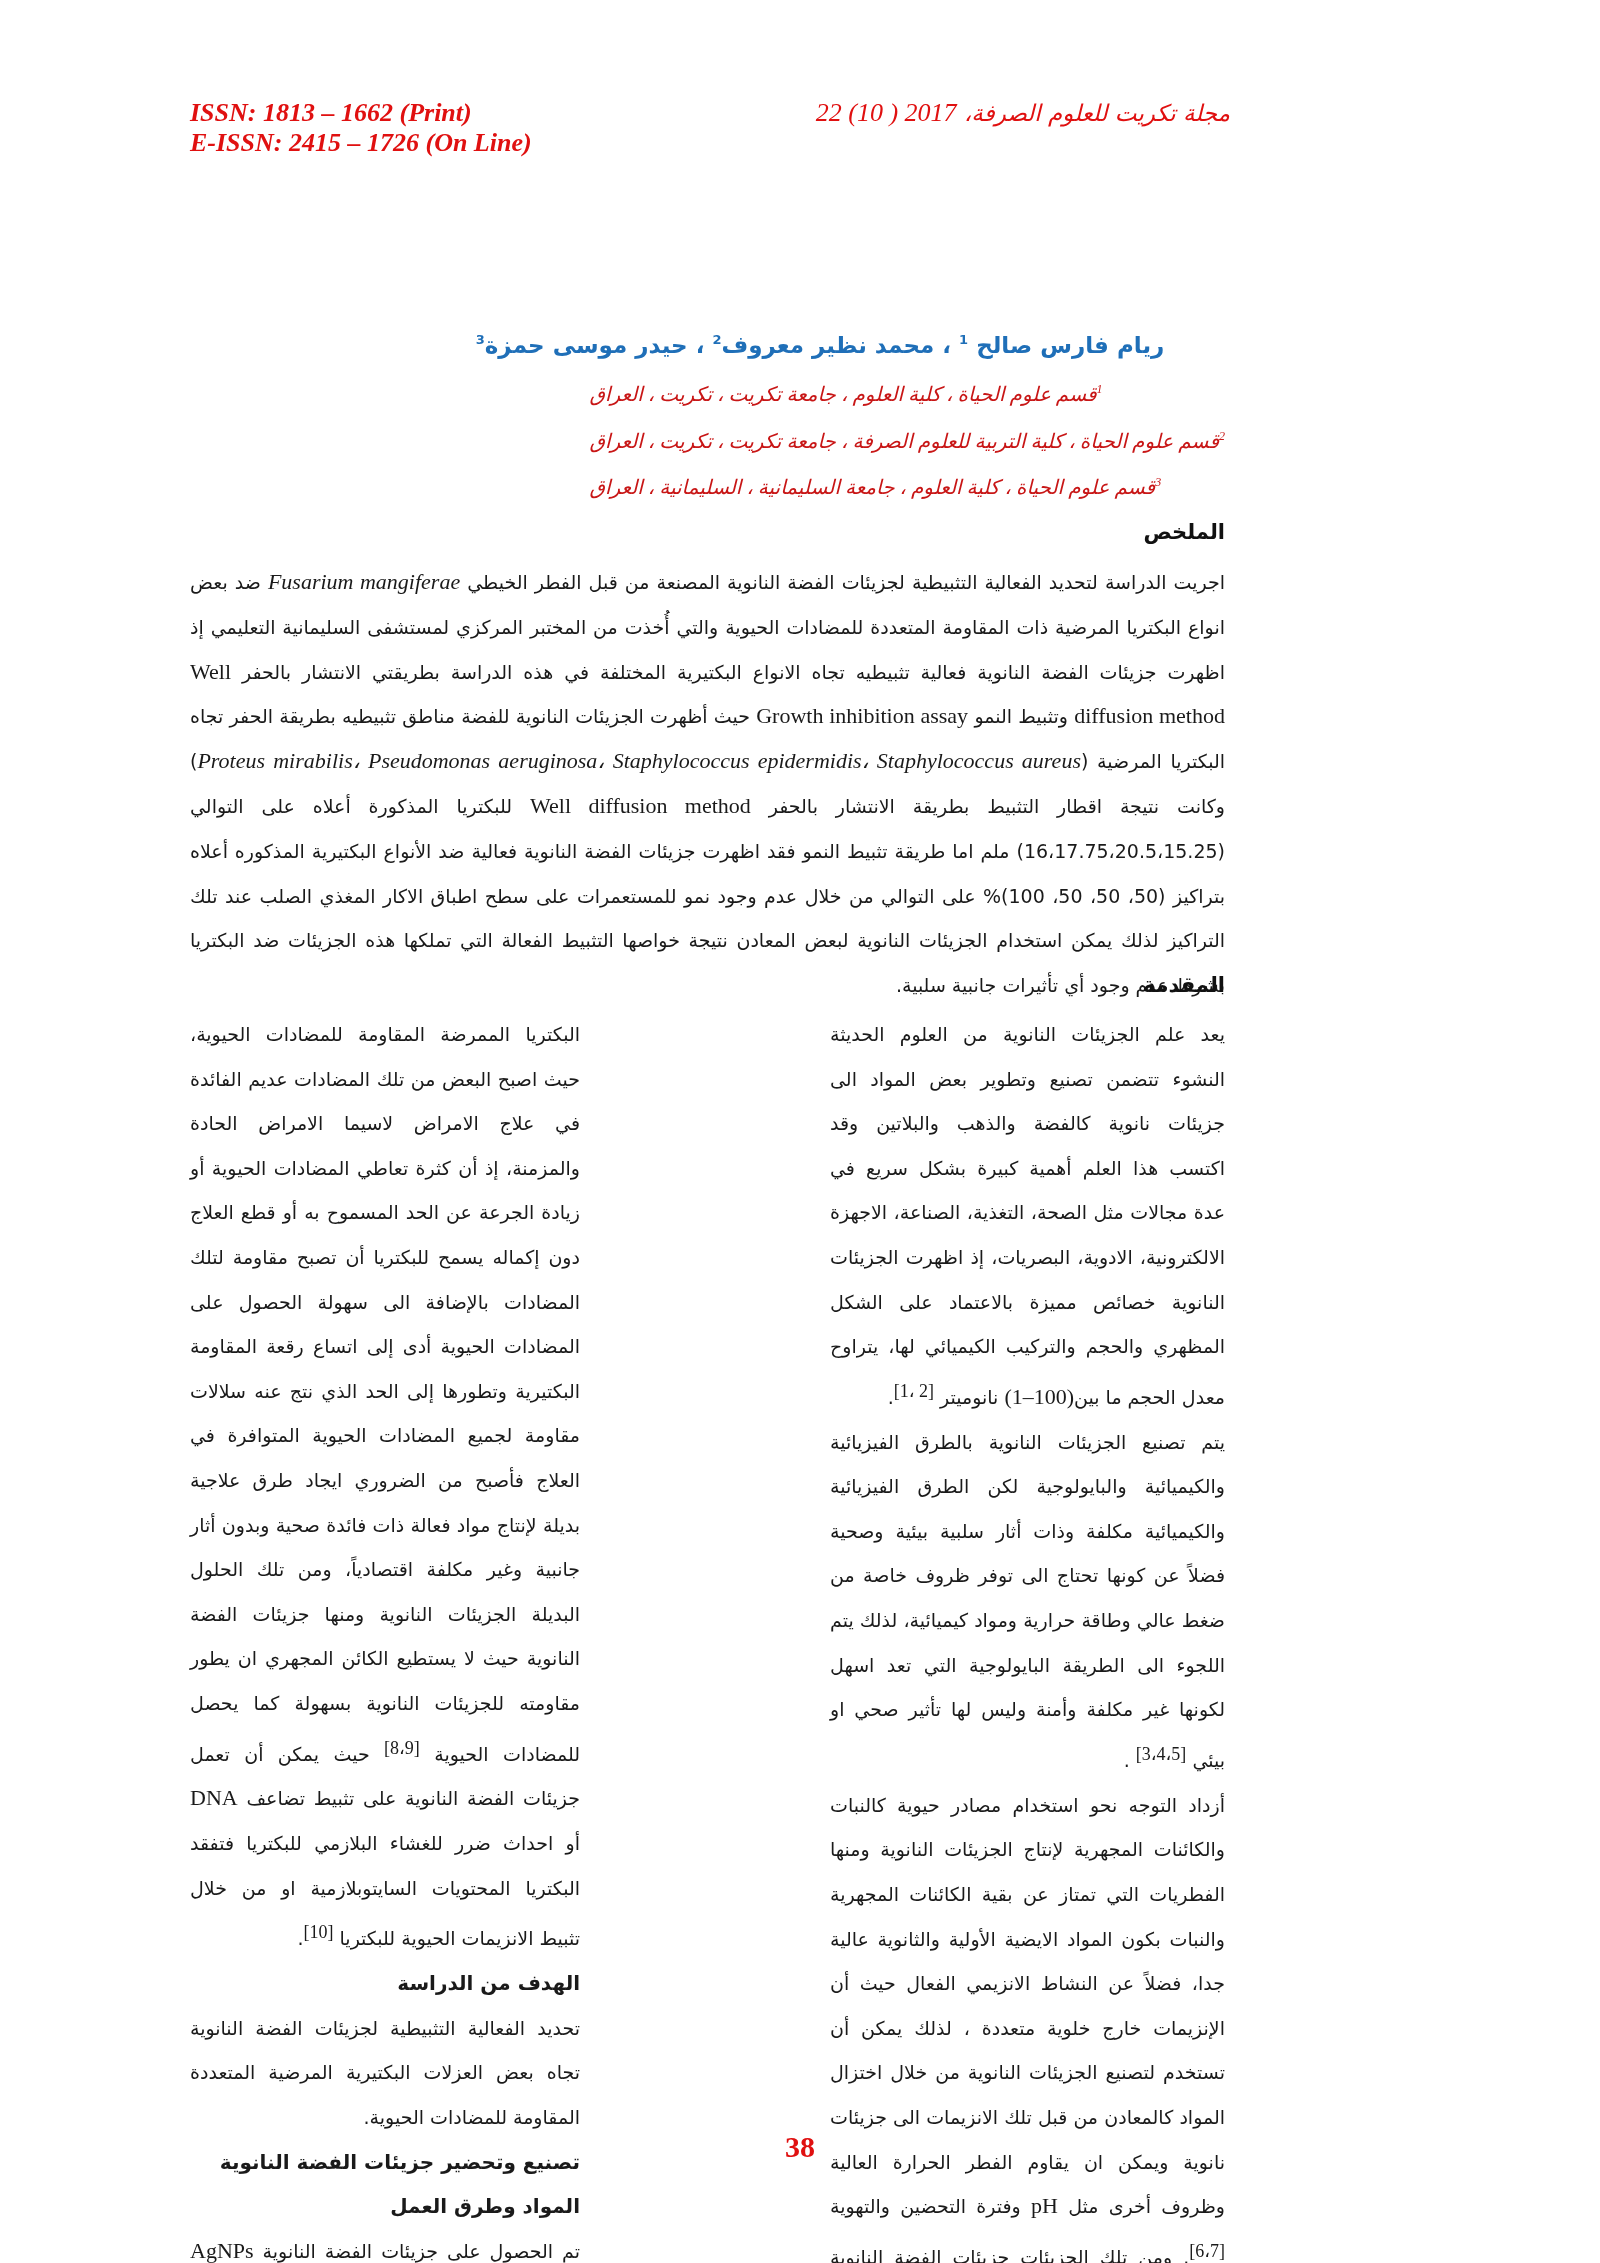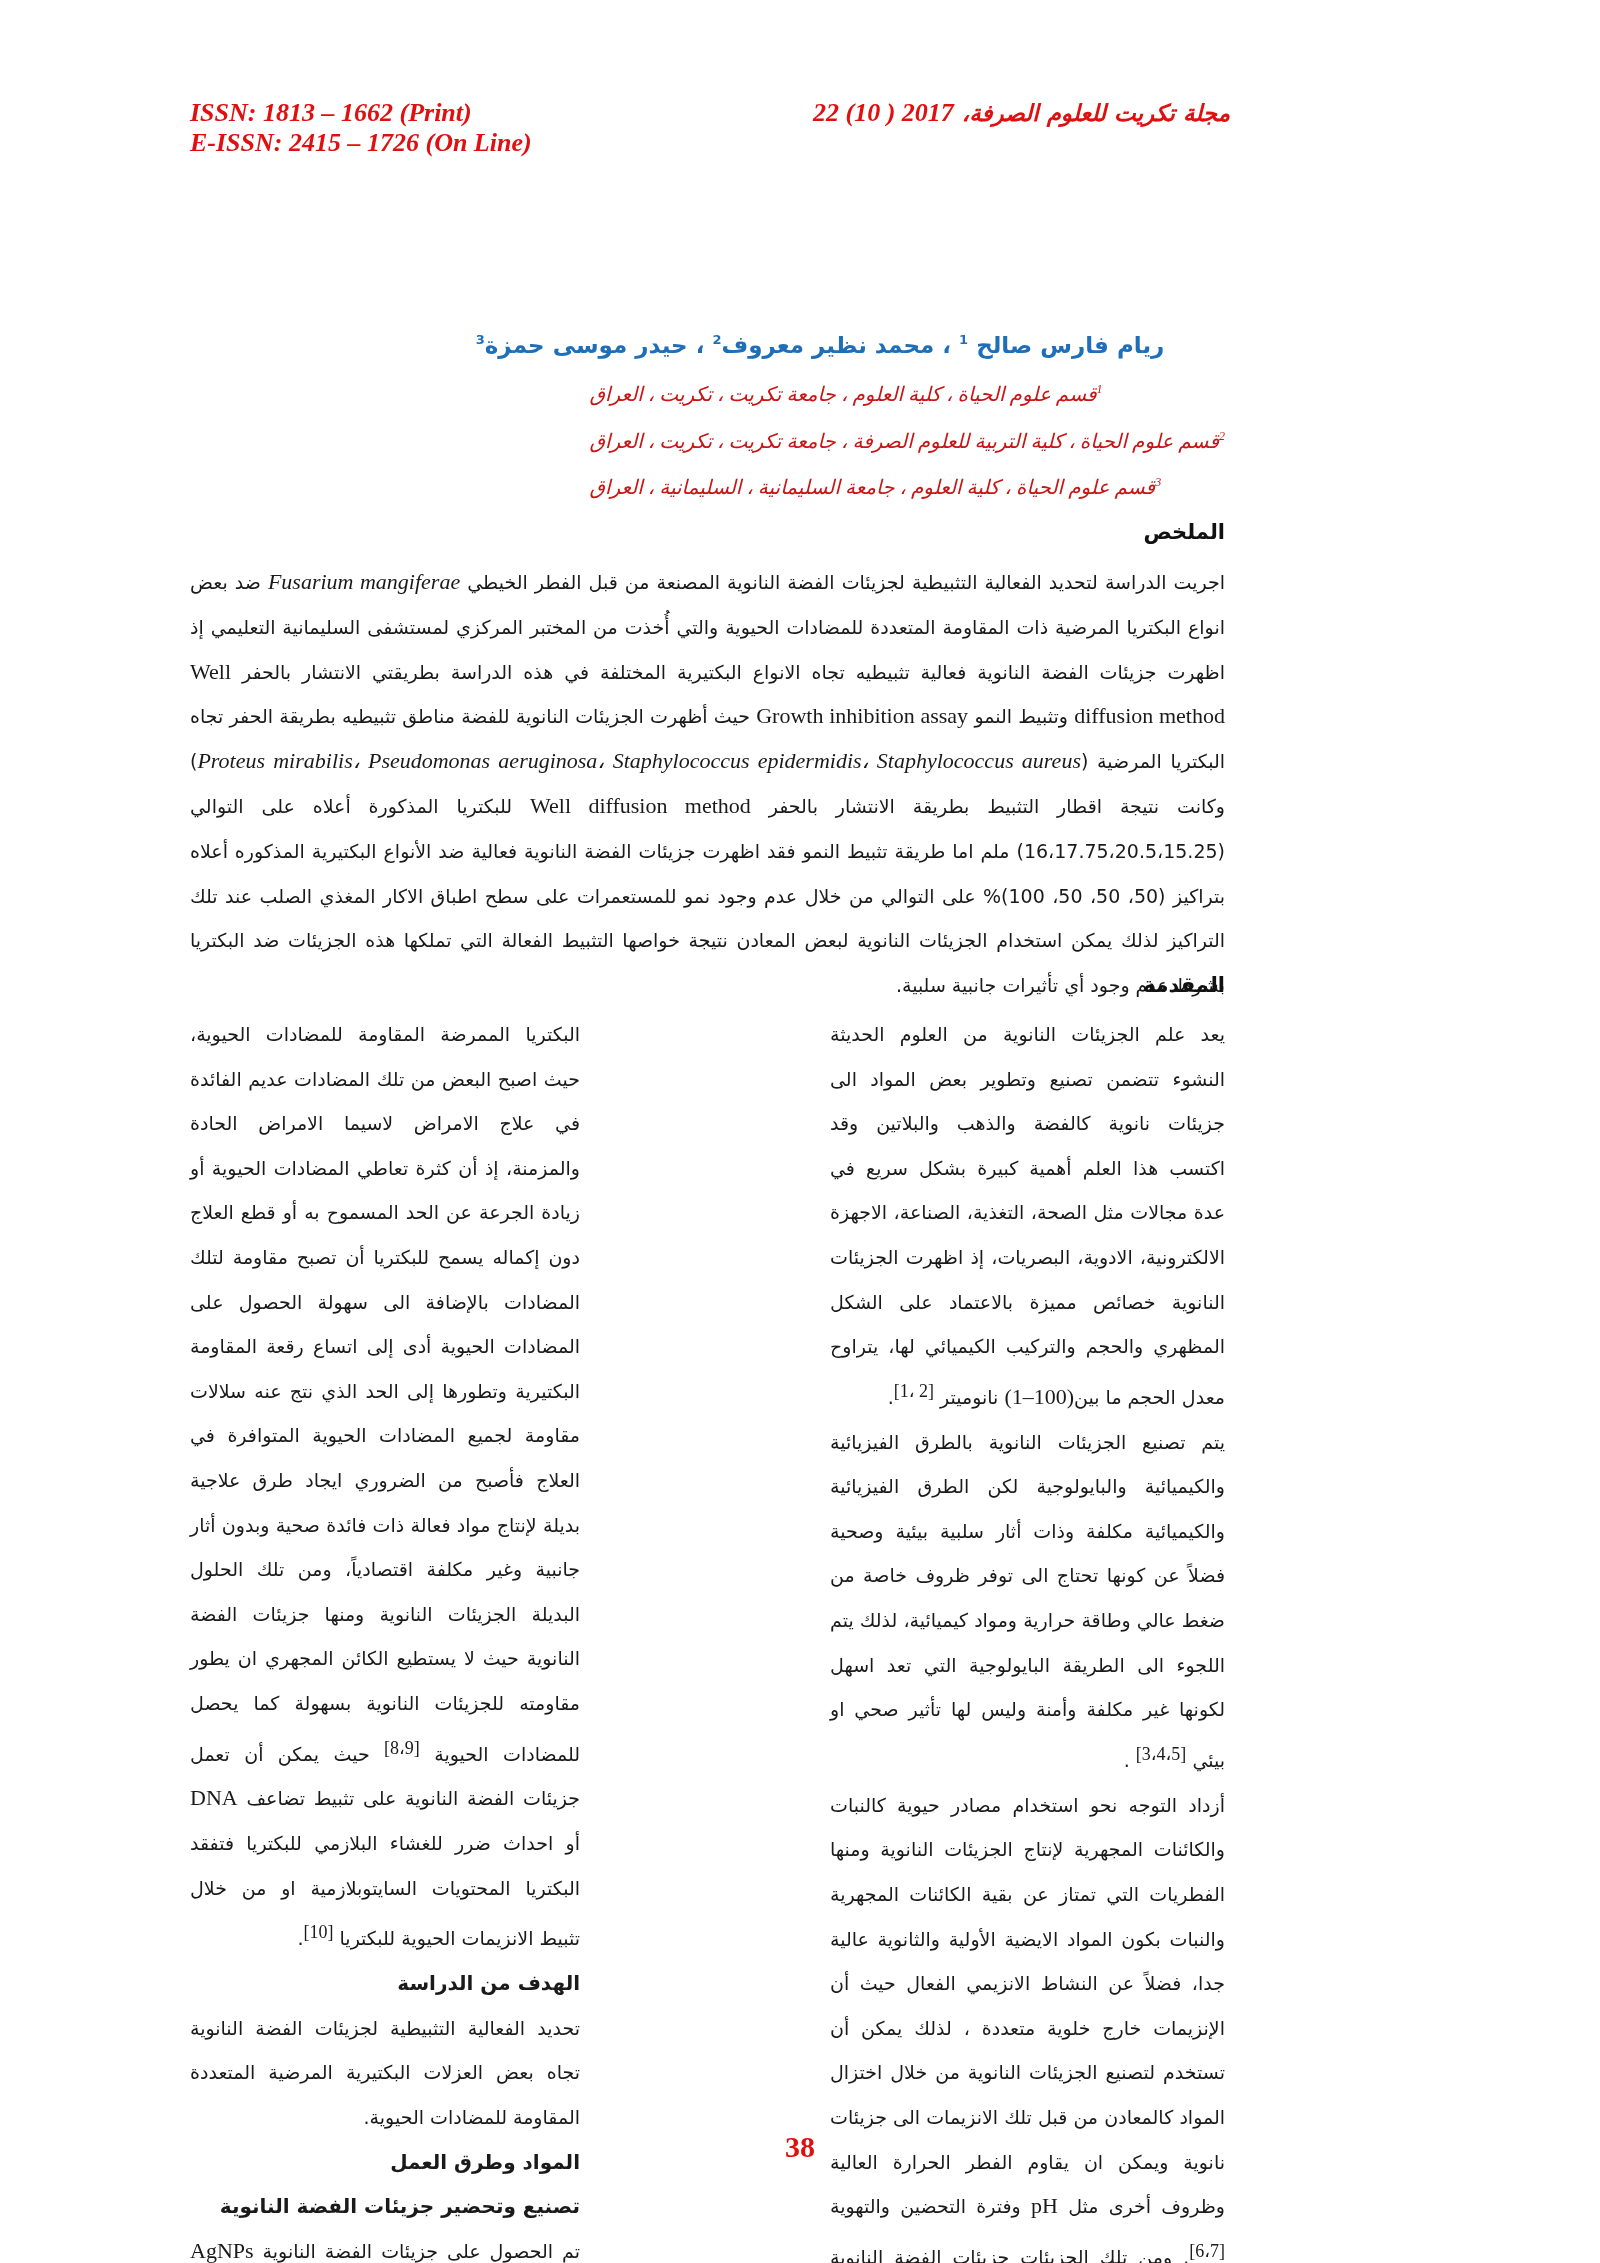--- a/index.html
+++ b/index.html
@@ -5,21 +5,21 @@
   html, body { margin: 0; padding: 0; background: #ffffff; }
   body { width: 1600px; height: 2263px; position: relative; overflow: hidden;
          font-family: "DejaVu Sans", sans-serif; color: #111; }
   .page { position: absolute; left: 0; top: 0; width: 1400px; height: 2263px; }
 
   
   .hdr-left { position: absolute; left: 190px; top: 98px; direction: ltr; text-align: left;
               font-family: "Liberation Serif", serif; font-style: italic; font-weight: bold;
               color: #e01010; font-size: 26px; line-height: 30px; }
   .hdr-right { position: absolute; right: 170px; top: 98px; direction: rtl; 
-               font-family: "DejaVu Sans", sans-serif; font-style: italic; font-weight: bold;
+               font-family: "DejaVu Sans", sans-serif; font-style: italic; font-weight: normal;
                color: #e01010; font-size: 23px; line-height: 30px; }
   .hdr-right .num { font-family: "Liberation Serif", serif; font-size: 26px; }
 
   
   .title { position: absolute; left: 220px; width: 1200px; top: 200px; direction: rtl; text-align: center;
            font-family: "DejaVu Sans", sans-serif; font-weight: bold; font-size: 33px; line-height: 60px;
            color: #111; text-shadow: 2px 2px 1px #9a9a9a; }
   .authors { position: absolute; left: 220px; width: 1200px; top: 322px; direction: rtl; text-align: center;
              font-weight: bold; font-size: 23px; color: #1f6fb8; line-height: 36px; }
   .authors sup { font-size: 13px; color: #1f6fb8; }
@@ -100,21 +100,21 @@
       <span>أزداد التوجه نحو استخدام مصادر حيوية كالنبات والكائنات المجهرية لإنتاج الجزيئات النانوية ومنها الفطريات التي تمتاز عن بقية الكائنات المجهرية والنبات بكون المواد الايضية الأولية والثانوية عالية جدا، فضلاً عن النشاط الانزيمي الفعال حيث أن الإنزيمات خارج خلوية متعددة ، لذلك يمكن أن تستخدم لتصنيع الجزيئات النانوية من خلال اختزال المواد كالمعادن من قبل تلك الانزيمات الى جزيئات نانوية ويمكن ان يقاوم الفطر الحرارة العالية وظروف أخرى  مثل </span><span class="ltr-num" dir="ltr">pH</span><span> وفترة التحضين والتهوية </span><sup dir="ltr">[6،7]</sup><span>. ومن تلك الجزيئات جزيئات الفضة النانوية التي تعد من اكثر أنواع الجزيئات النانوية المعروفة ذات تطبيقات متعددة وتكلفة اقل فضلاً عن امتلاكها فعالية مضادة لمدى واسع من</span>
     </p>
   </div>
 
   <div class="col col-left">
     <p>
       <span>البكتريا الممرضة المقاومة للمضادات الحيوية، حيث اصبح البعض من تلك المضادات عديم الفائدة في علاج الامراض لاسيما الامراض الحادة والمزمنة،  إذ أن كثرة تعاطي المضادات الحيوية أو زيادة الجرعة عن الحد المسموح به أو قطع العلاج دون إكماله يسمح للبكتريا أن تصبح مقاومة لتلك المضادات  بالإضافة الى سهولة الحصول على المضادات الحيوية أدى إلى اتساع رقعة المقاومة البكتيرية وتطورها إلى الحد الذي نتج عنه سلالات مقاومة لجميع المضادات الحيوية المتوافرة في العلاج فأصبح من الضروري ايجاد طرق علاجية بديلة لإنتاج مواد فعالة ذات فائدة صحية وبدون أثار جانبية وغير مكلفة اقتصادياً،  ومن تلك الحلول البديلة الجزيئات النانوية ومنها جزيئات الفضة النانوية حيث لا يستطيع الكائن المجهري ان يطور مقاومته للجزيئات النانوية بسهولة كما يحصل للمضادات الحيوية </span><sup dir="ltr">[8،9]</sup><span> حيث يمكن أن تعمل جزيئات الفضة النانوية على تثبيط تضاعف </span><span class="ltr-num" dir="ltr">DNA</span><span> أو احداث ضرر للغشاء البلازمي للبكتريا فتفقد البكتريا المحتويات السايتوبلازمية او من خلال تثبيط الانزيمات الحيوية للبكتريا </span><sup dir="ltr">[10]</sup><span>.</span>
     </p>
     <p class="sub">الهدف من الدراسة</p>
     <p>تحديد الفعالية التثبيطية لجزيئات الفضة النانوية تجاه بعض العزلات البكتيرية المرضية المتعددة المقاومة للمضادات الحيوية.</p>
+    <p class="sub">تصنيع وتحضير جزيئات الفضة النانوية</p>
     <p class="sub">المواد وطرق العمل</p>
-    <p class="sub">تصنيع وتحضير جزيئات الفضة النانوية</p>
     <p>
       <span>تم الحصول على جزيئات الفضة النانوية </span><span class="ltr-num" dir="ltr">AgNPs</span><span> بتصنيعها من الفطر </span><span class="lat-i" dir="ltr">Fusarium mangiferae</span><span> باستعمال نترات الفضة، إذ تم نقل</span>
     </p>
   </div>
 
   <div class="page-num">38</div>
 </div>
 
 </body></html>

